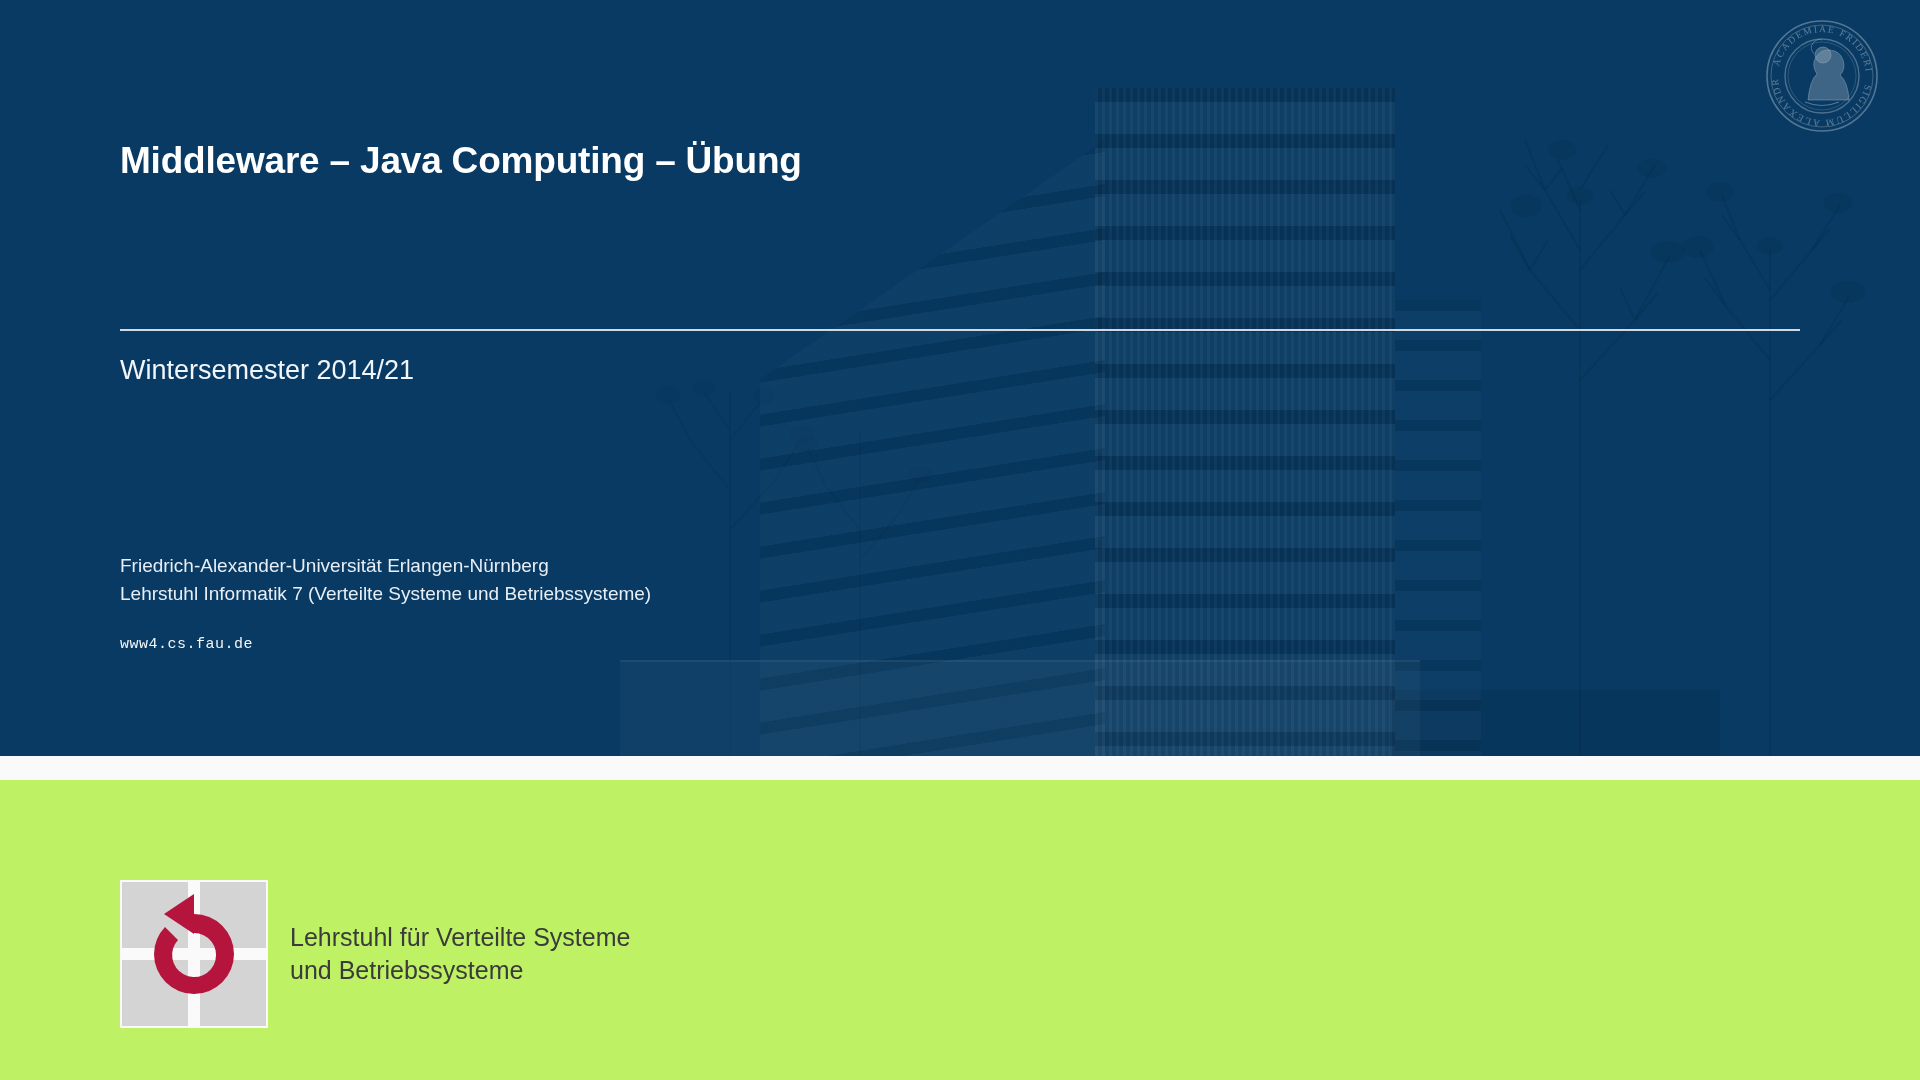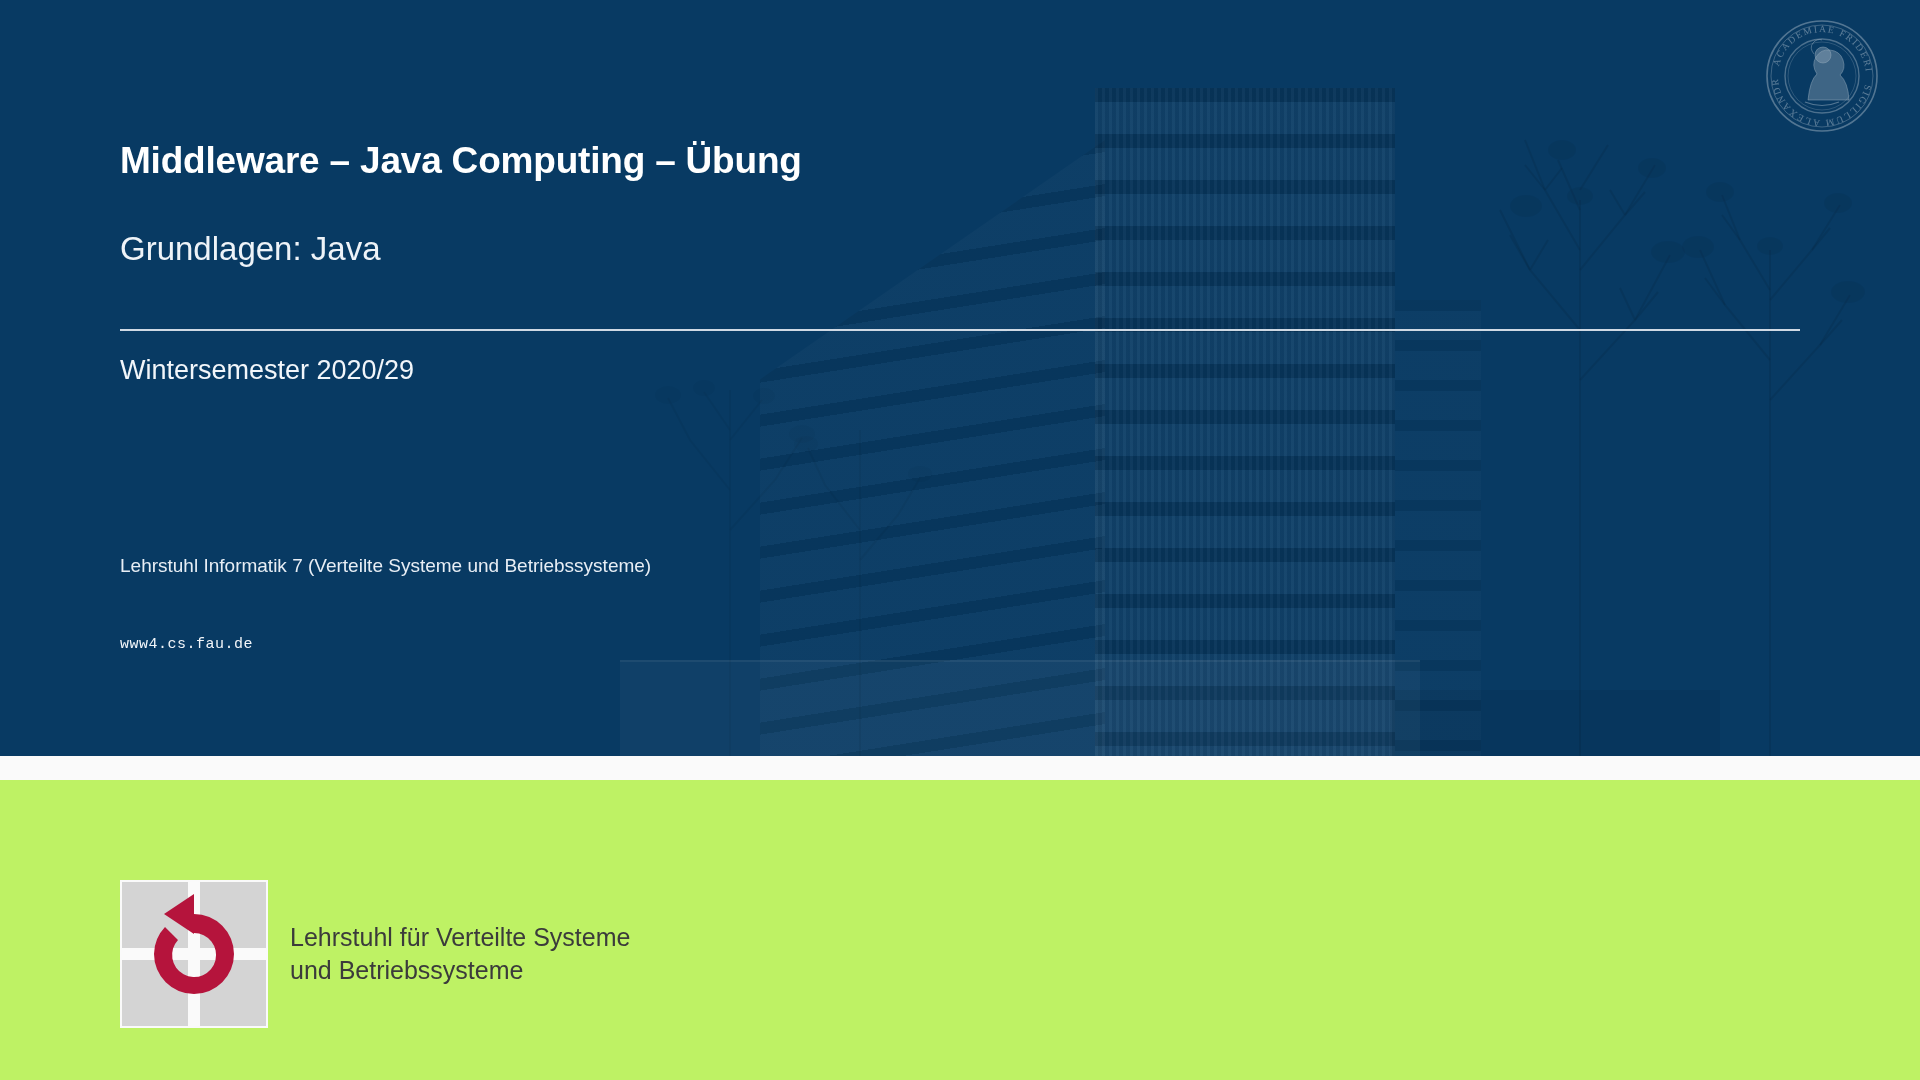--- a/index.html
+++ b/index.html
@@ -332,24 +332,24 @@
         <g fill="rgba(255,255,255,0.40)" stroke="rgba(255,255,255,0.55)" stroke-width="0.9">
           <path d="M44 82 q2-20 9-26 q-6-9 -1-17 q5-8 14-7 q10 1 13 10 q3 9 -3 15 q8 7 9 25 z"></path>
           <circle cx="59" cy="37" r="8" fill="rgba(255,255,255,0.42)"></circle>
           <path d="M50 36 q-5-6 -1-11 q4-5 9-3" fill="none"></path>
           <path d="M41 84 q17 7 34 0" fill="none" stroke-width="1.2"></path>
         </g>
       </svg>
     </div>
 
     <div class="title">Middleware – Java Computing – Übung</div>
-    <div class="subtitle">Grundlagen: Java</div>
     <div class="rule"></div>
-    <div class="semester">Wintersemester 2020/29</div>
+    <div class="semester">Wintersemester 2014/21</div>
     <div class="affiliation">
+      <div>Friedrich-Alexander-Universität Erlangen-Nürnberg</div>
       <div>Lehrstuhl Informatik 7 (Verteilte Systeme und Betriebssysteme)</div>
     </div>
     <div class="weburl">www4.cs.fau.de</div>
   </div>
 
   <div class="footer">
 
     <div class="chair-logo">
       <div class="chair-mark">
         <svg width="148" height="148" viewBox="0 0 148 148">

